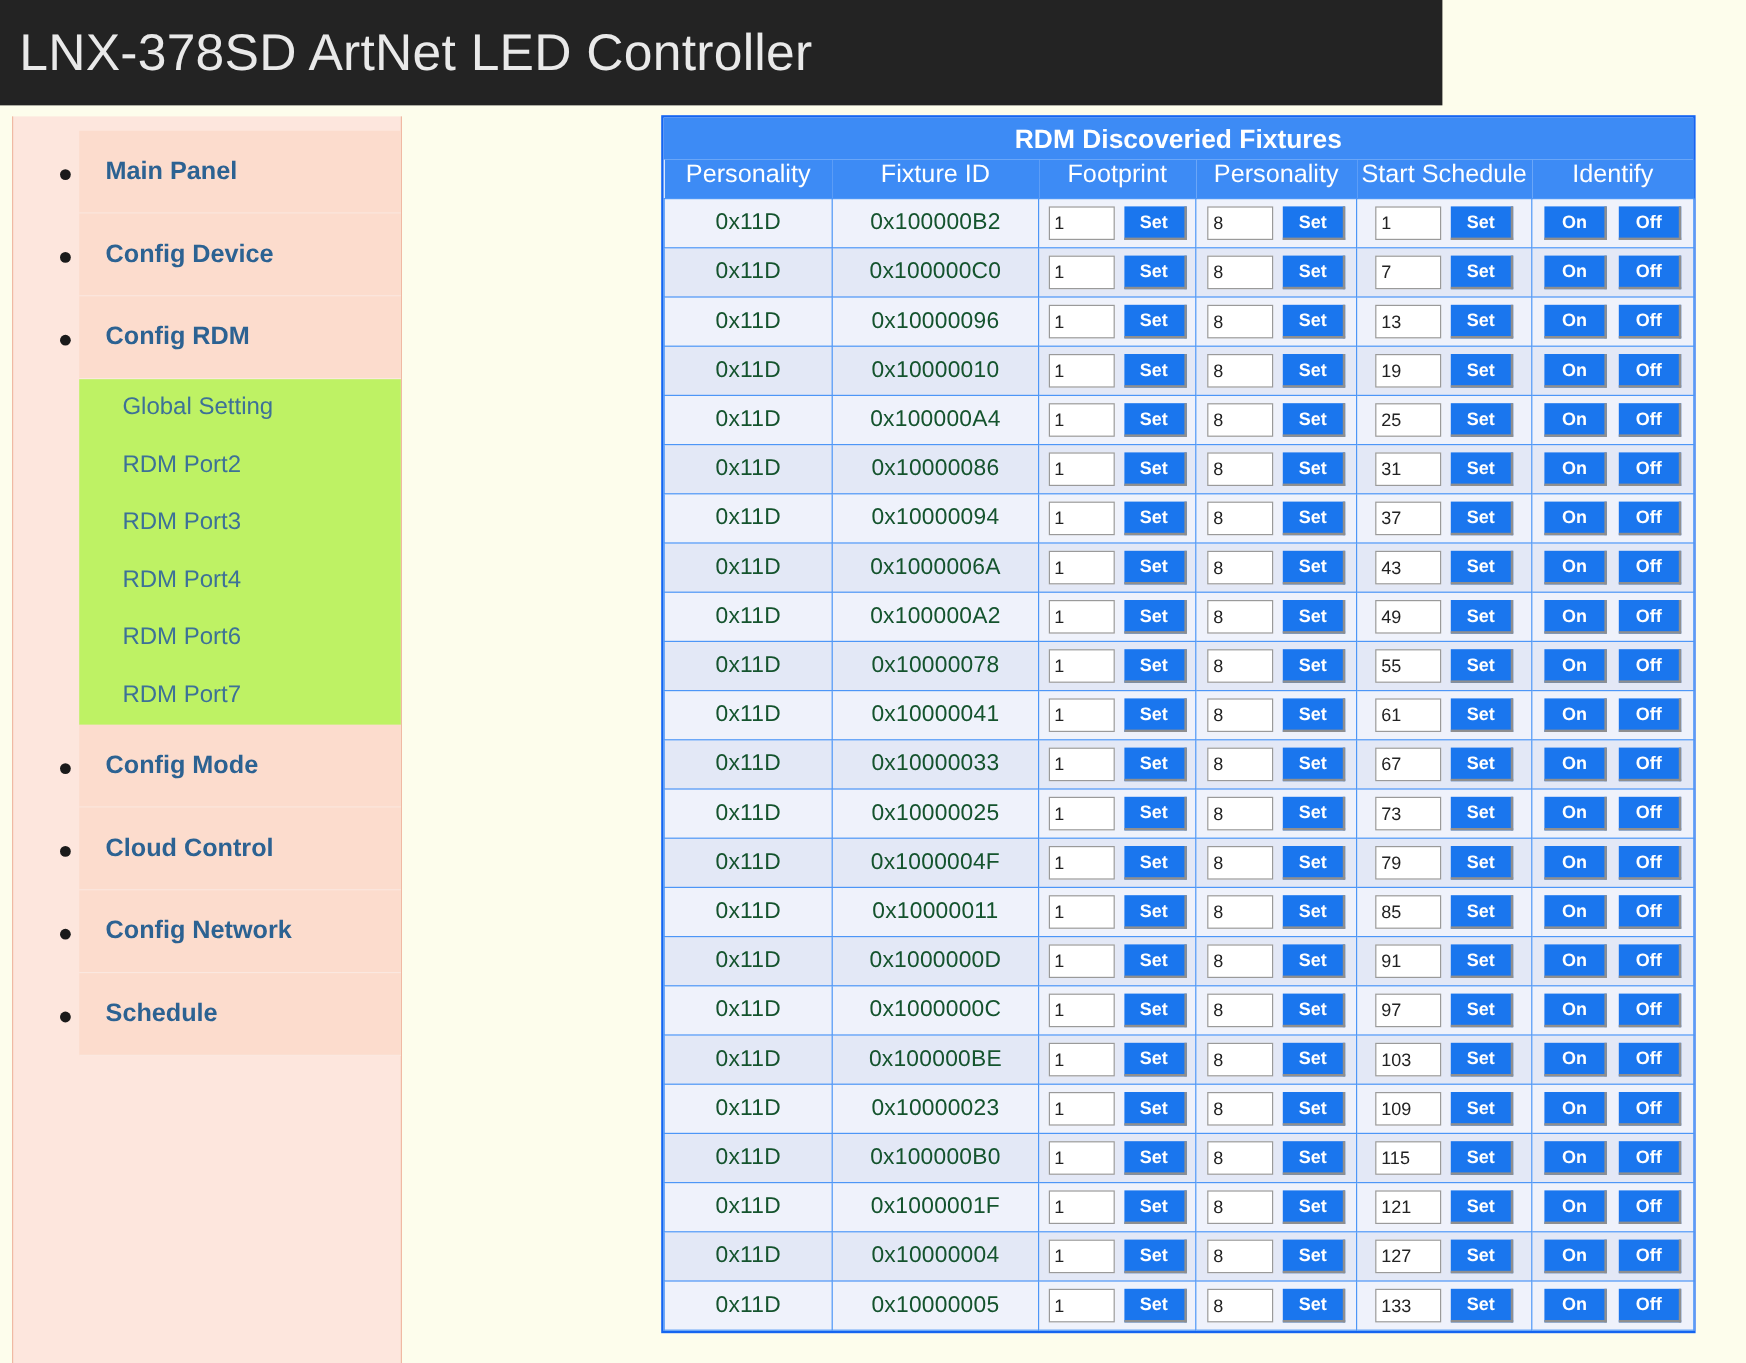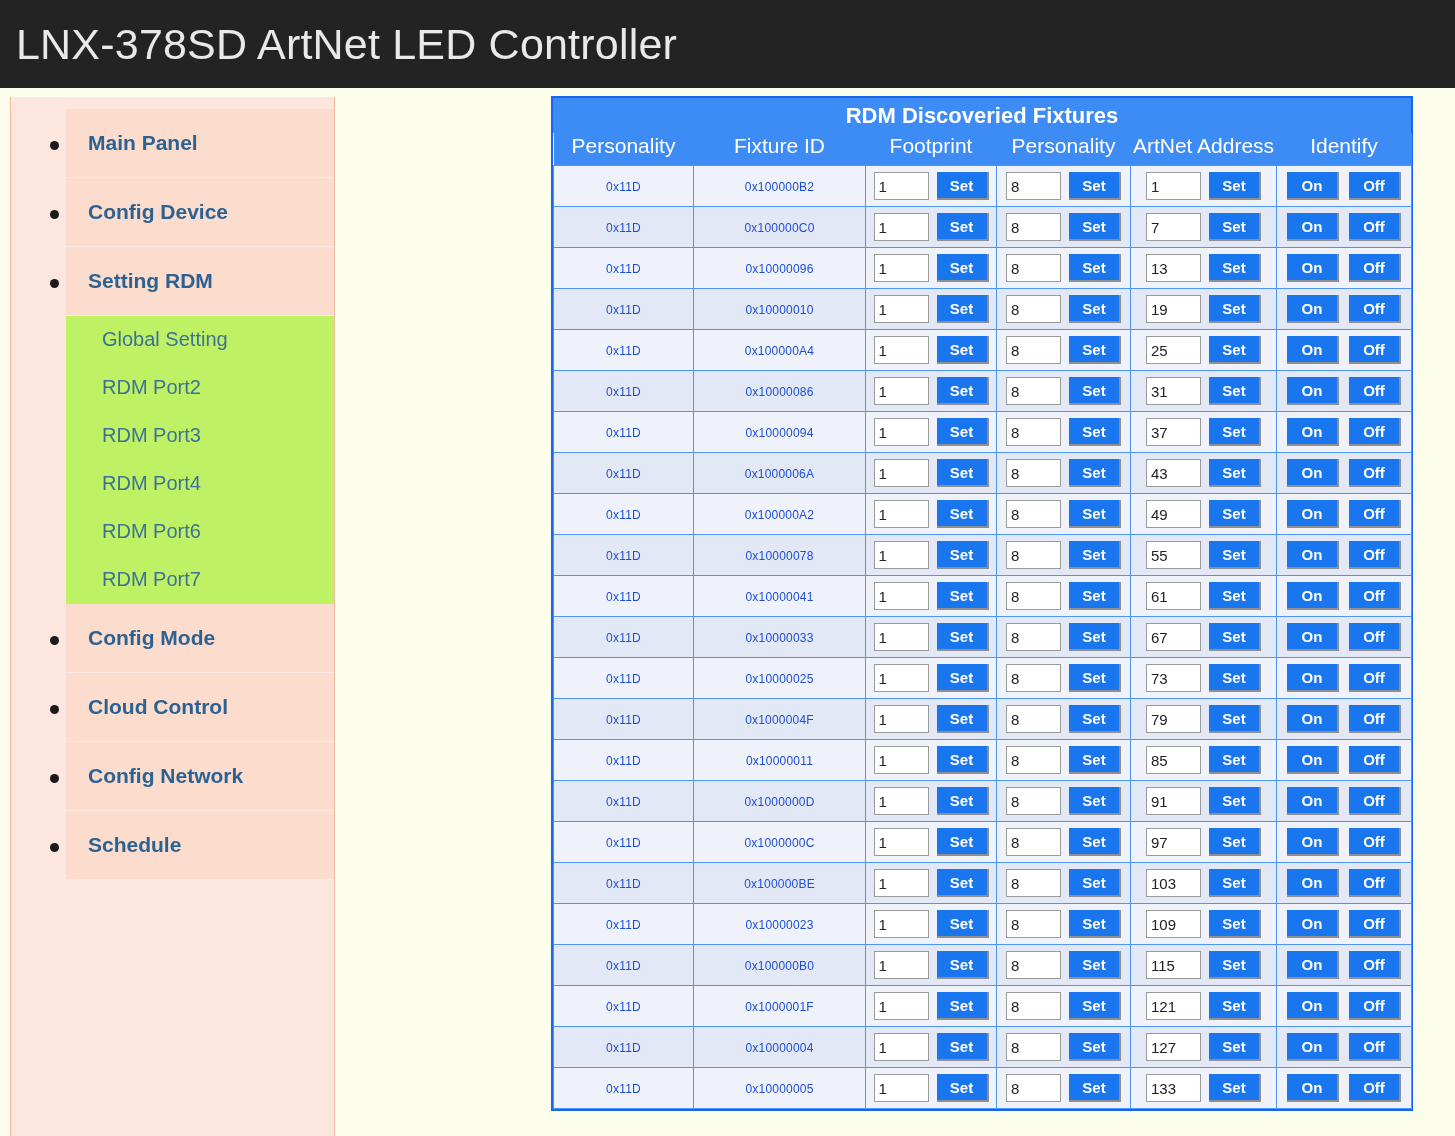--- a/index.html
+++ b/index.html
@@ -7,21 +7,21 @@
     margin: 0; padding: 0;
     width: 1455px; height: 1136px;
     overflow: hidden;
     background: #fdfdec;
     font-family: "Liberation Sans", sans-serif;
   }
 
   
   #titlebar {
     position: absolute; left: 0; top: 0;
-    width: 1455px; height: 88px;
+    width: 1202px; height: 88px;
     background: #232323;
     display: flex; align-items: center;
   }
   #titlebar .title-text {
     color: #e9e9e9;
     font-size: 43px;
     font-weight: 400;
     letter-spacing: 0.2px;
     padding-left: 16px;
     white-space: nowrap;
@@ -135,22 +135,22 @@
   table.rdm tbody td {
     border: 1px solid #4d96f7;
     height: 41px;
     text-align: center;
     vertical-align: middle;
     padding: 0;
   }
   table.rdm tbody tr.odd td  { background: #eff2fb; }
   table.rdm tbody tr.even td { background: #e3e8f6; }
   .cell-text {
-    color: #1d4ed8;
-    font-size: 12px;
+    color: #14532d;
+    font-size: 19px;
     letter-spacing: 0.2px;
     white-space: nowrap;
   }
   .ctl-group {
     display: flex;
     align-items: center;
     justify-content: center;
     gap: 8px;
   }
   .ctl-group.idgroup { gap: 10px; }
@@ -201,21 +201,21 @@
 
   <div id="sidebar">
     <ul id="menu-list">
         <li class="top-item">
           <a class="menu-link">Main Panel</a>
         </li>
         <li class="top-item">
           <a class="menu-link">Config Device</a>
         </li>
         <li class="top-item">
-          <a class="menu-link">Setting RDM</a>
+          <a class="menu-link">Config RDM</a>
           <ul class="submenu">
             <li>
               <a class="sub-link">Global Setting</a>
             </li>
             <li>
               <a class="sub-link">RDM Port2</a>
             </li>
             <li>
               <a class="sub-link">RDM Port3</a>
             </li>
@@ -255,21 +255,21 @@
         <col class="c-pers">
           <col class="c-start">
           <col class="c-id">
       </colgroup>
       <thead>
         <tr id="header-row">
             <th>Personality</th>
             <th>Fixture ID</th>
             <th>Footprint</th>
             <th>Personality</th>
-            <th>ArtNet Address</th>
+            <th>Start Schedule</th>
             <th>Identify</th>
           </tr>
       </thead>
       <tbody id="rdm-body">
           <tr class="odd">
             <td><span class="cell-text">0x11D</span></td>
             <td><span class="cell-text">0x100000B2</span></td>
             <td>
               <div class="ctl-group">
                 <input type="text" class="val" value="1" style="">

